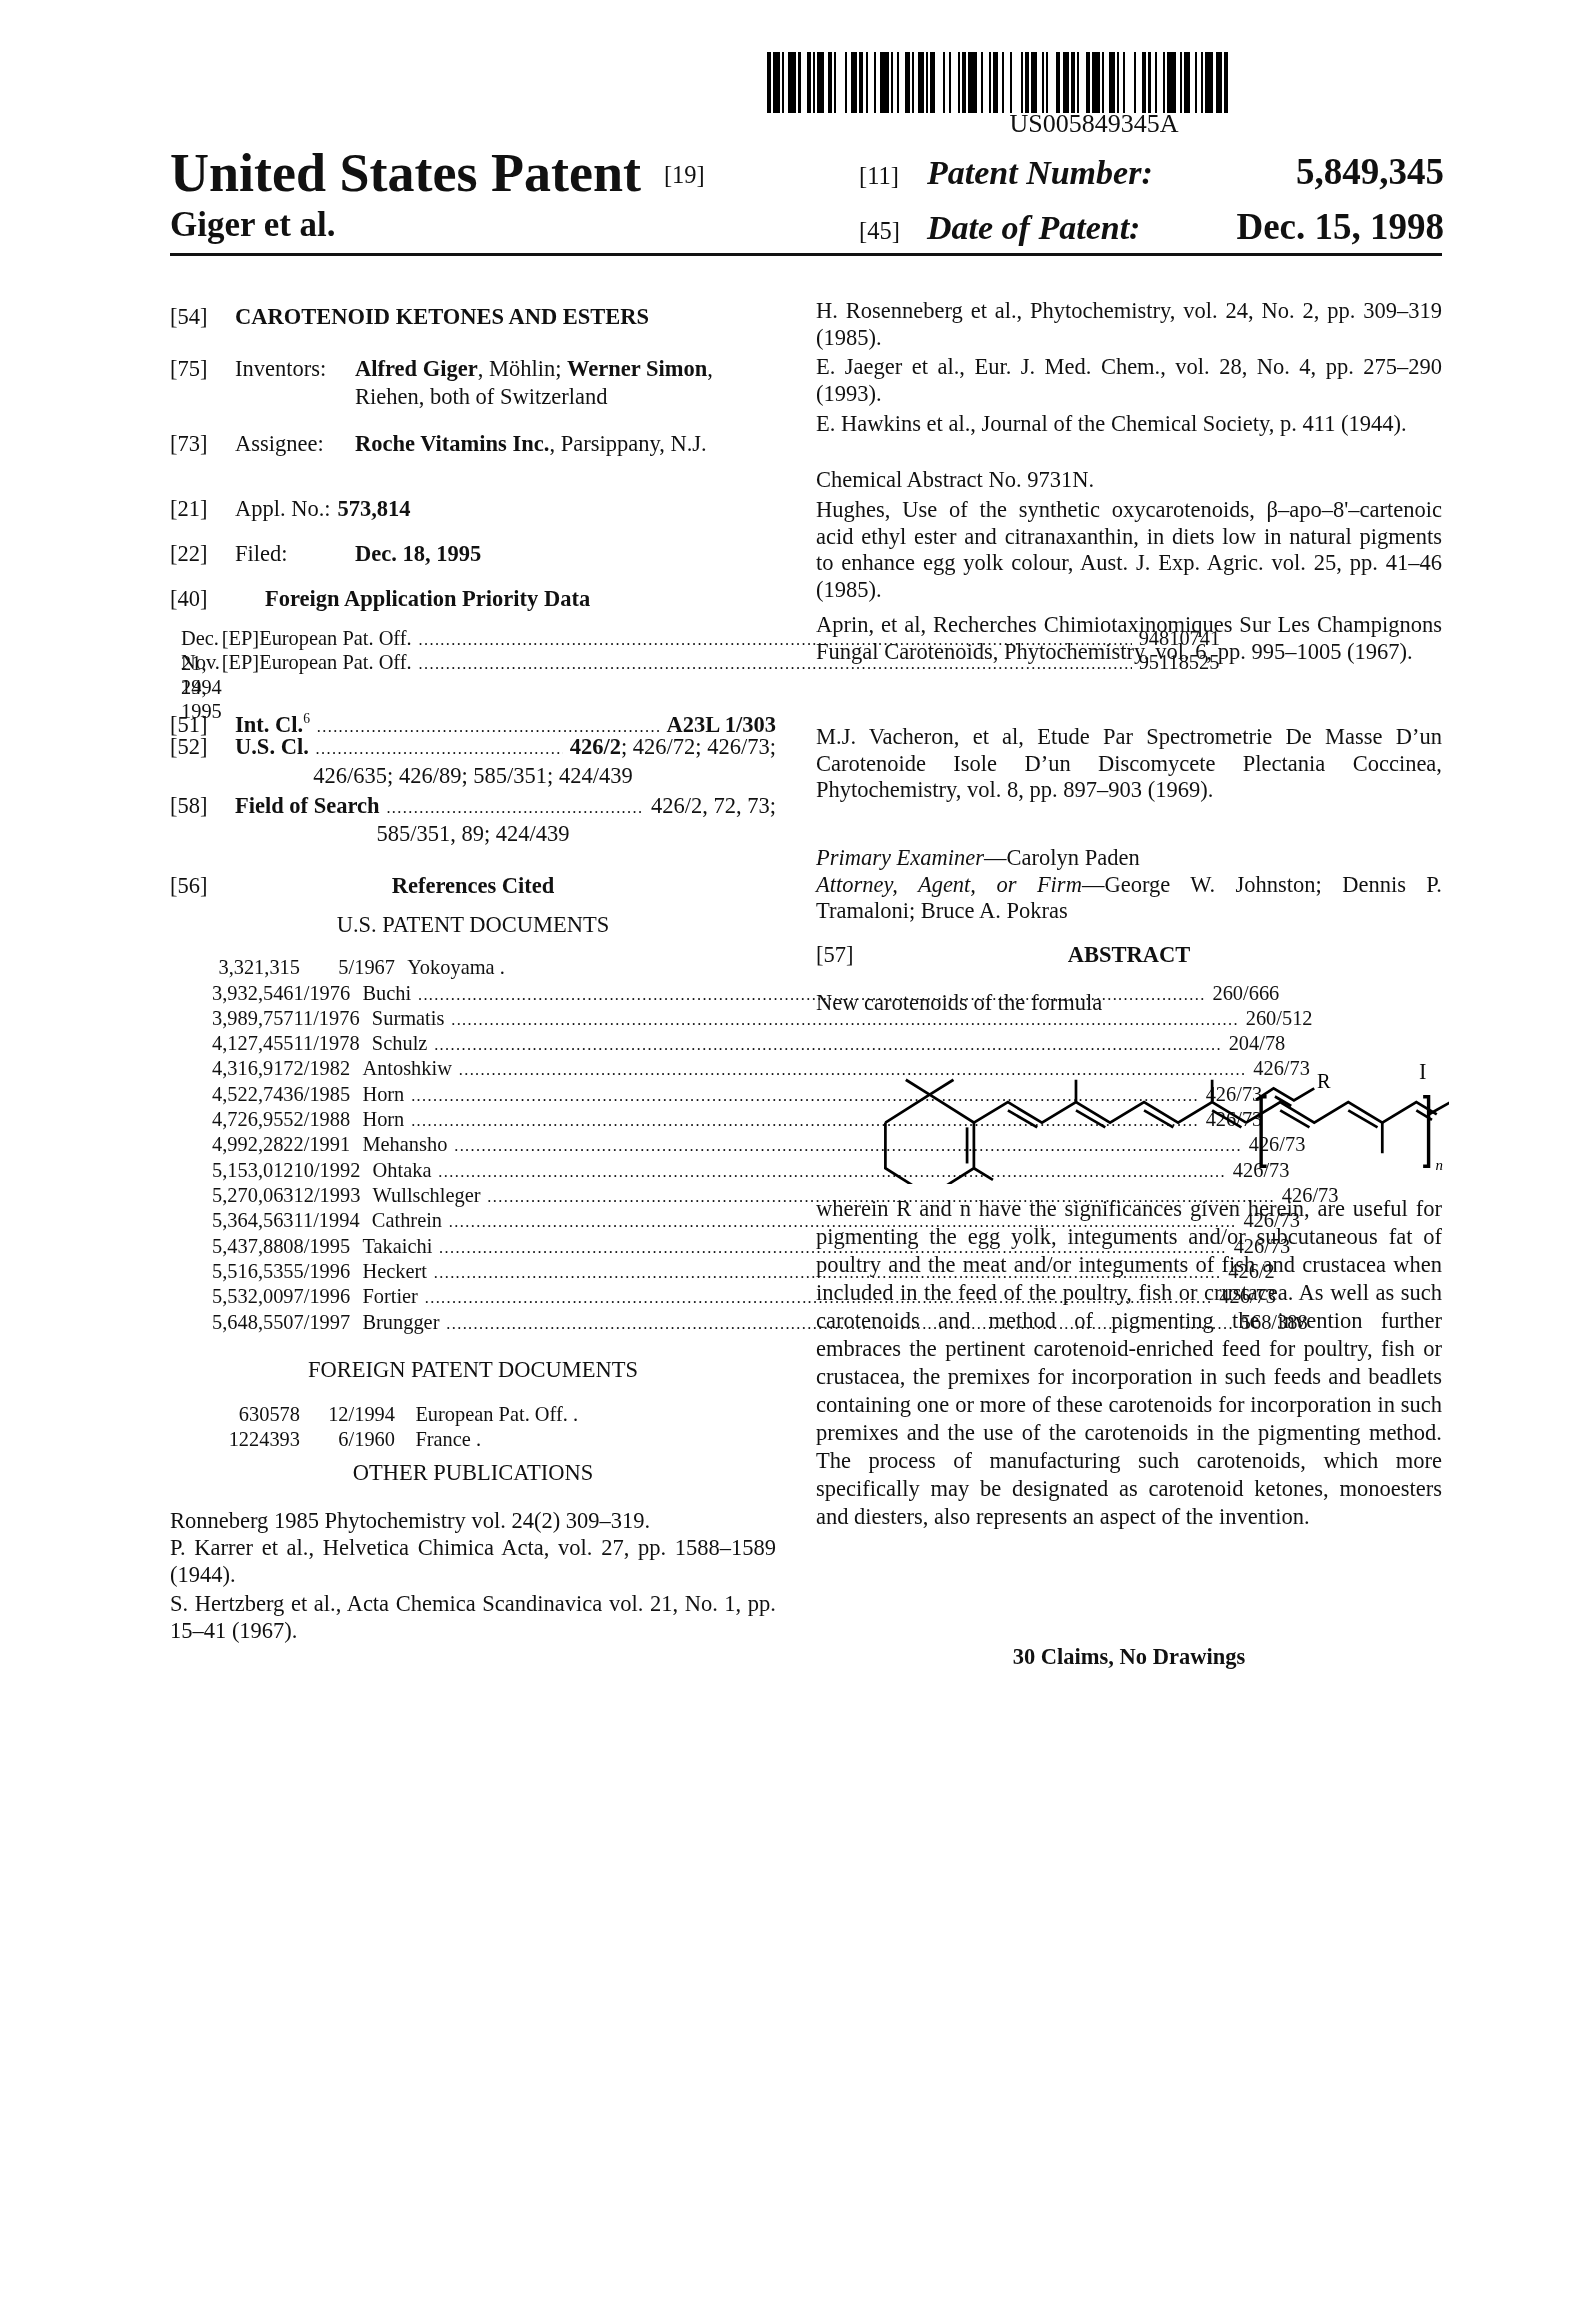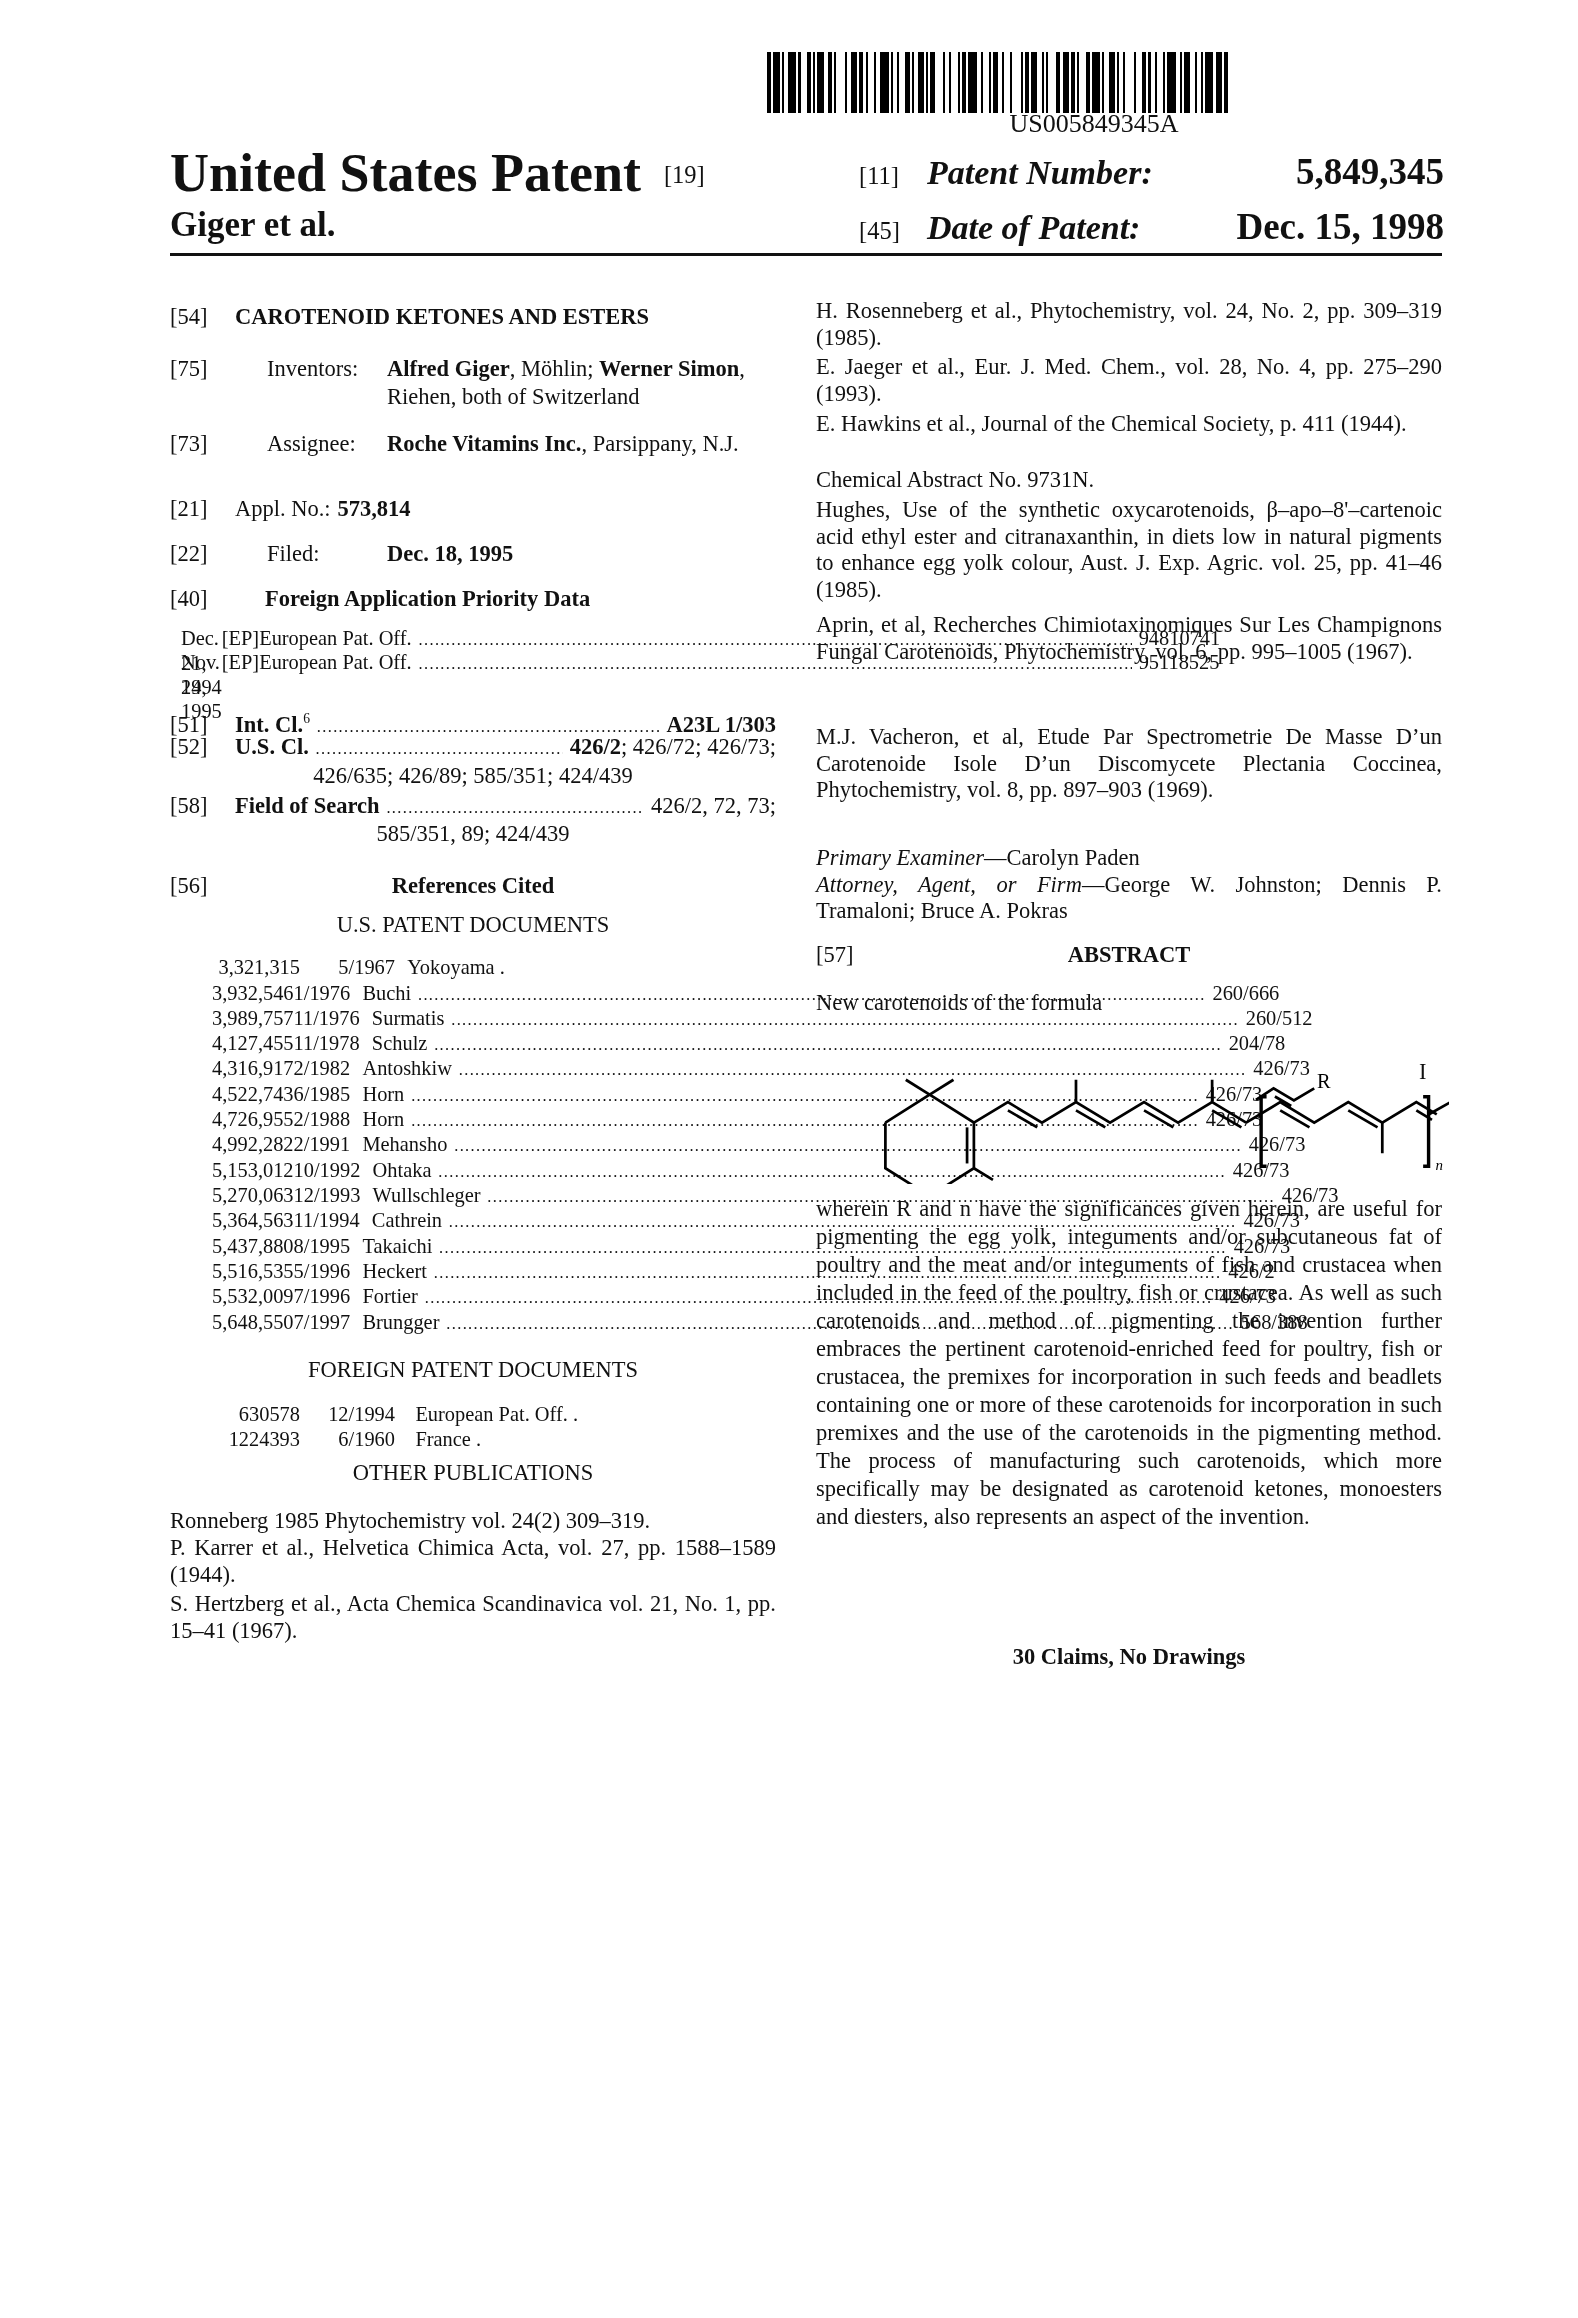--- a/index.html
+++ b/index.html
@@ -16,21 +16,21 @@
   .hdr-title { left: 170px; top: 142px; font-size: 54px; font-weight: bold; }
   .hdr-code { font-size: 24.5px; font-weight: normal; margin-left: 23px; vertical-align: 8.2px; }
   .hdr-sub { left: 170px; top: 205px; font-size: 35px; font-weight: bold; }
   .hdr-right { left: 859px; width: 585px; display: flex; align-items: baseline; }
   .hdr-right .code { font-size: 24.5px; width: 68px; }
   .hdr-right .lab { font-size: 34px; font-weight: bold; flex: 1; font-style: italic; }
   .hdr-right .val { font-size: 37px; font-weight: bold; text-align: right; }
   .rule { left: 170px; top: 253px; width: 1272px; height: 3.4px; background: #111; }
   .field { position: absolute; left: 170px; width: 606px; display: flex; font-size: 22.5px; line-height: 28px; }
   .field .code { width: 65px; flex: none; }
-  .field .lab { width: 120px; flex: none; margin-left: 32px; }
+  .field .lab { width: 120px; flex: none; }
   .field .body { flex: 1; }
   b { font-weight: bold; }
 
   .dots { flex: 1; overflow: hidden; white-space: nowrap; margin: 0 6.8px; }
   .dots::after { content: "................................................................................................................................................"; letter-spacing: 1.4px; font-size: 16.3px; }
 
   .prio-row { position: absolute; left: 181px; width: 595px; display: flex; font-size: 20.4px; line-height: 24.5px; }
   .prio-row .d { width: 154px; }
   .prio-row .c { width: 73px; }
   .prio-row .o { flex: 1; display: flex; }

